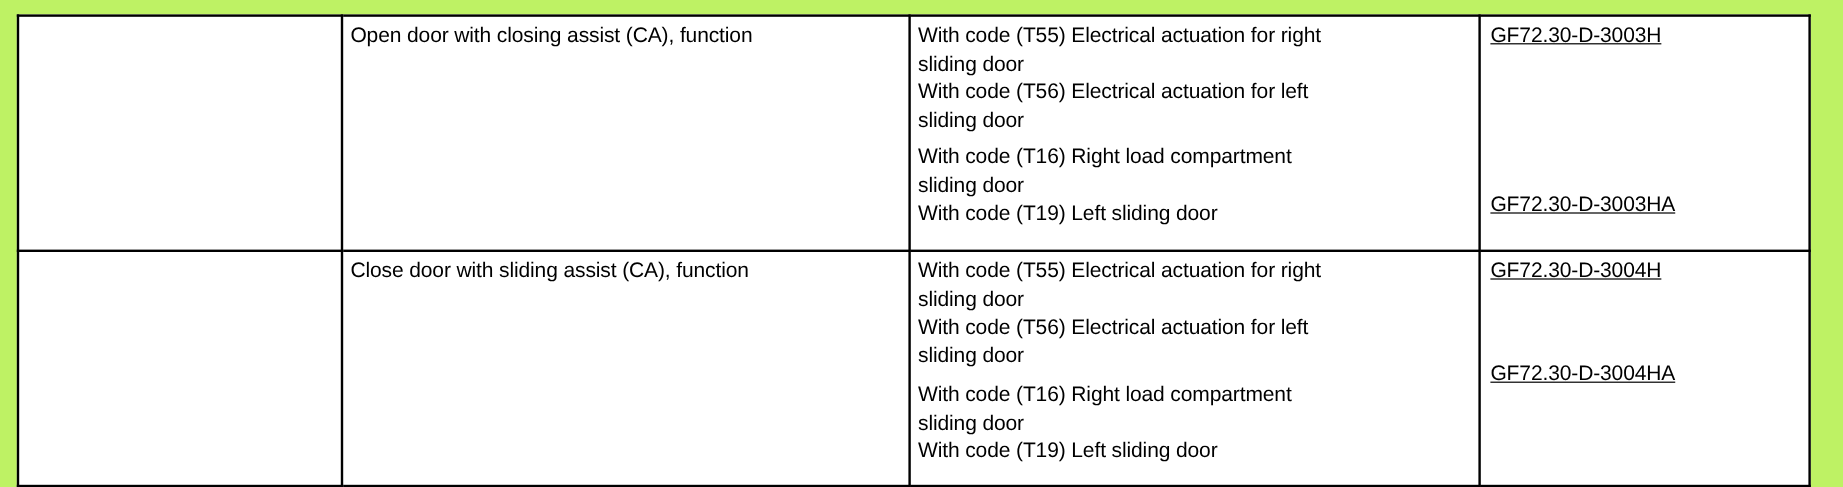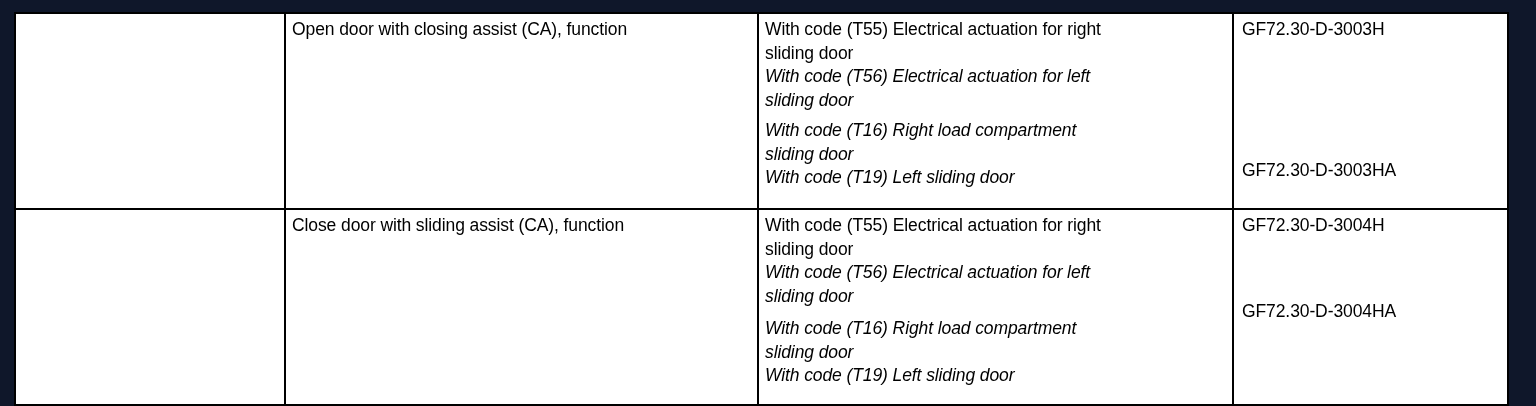--- a/index.html
+++ b/index.html
@@ -12,21 +12,21 @@
     height: 406px;
     font-family: "Liberation Sans", sans-serif;
     color: #000000;
     overflow: hidden;
   }
 
   .page {
     position: relative;
     width: 1536px;
     height: 406px;
-    background: #0f172a;
+    background: #bef264;
   }
 
   
   .spec-table {
     position: absolute;
     left: 14px;
     top: 12px;
     width: 1493px;
     border-collapse: collapse;
     table-layout: fixed;
@@ -48,32 +48,32 @@
 
   .cell-inner {
     padding: 4px 0 6px 6px;
     font-size: 17.5px;
     line-height: 23.5px;
     letter-spacing: -0.1px;
   }
 
   .cell-inner.docref {
     padding-left: 8px;
+    text-decoration: underline;
   }
 
   .row-open .col-codes .cell-inner { padding-top: 4px; }
   .row-close .col-codes .cell-inner { padding-top: 4px; }
 
   
   .code-group {
     margin: 0;
   }
   .code-group + .code-group {
     margin-top: 0;
-    font-style: italic;
   }
   
   .code-group.spaced-before {
     margin-top: 7px;
   }
   .row-close .code-group.spaced-before {
     margin-top: 9px;
   }
   .row-close .code-group.tight-pair {
     margin-top: 0;

